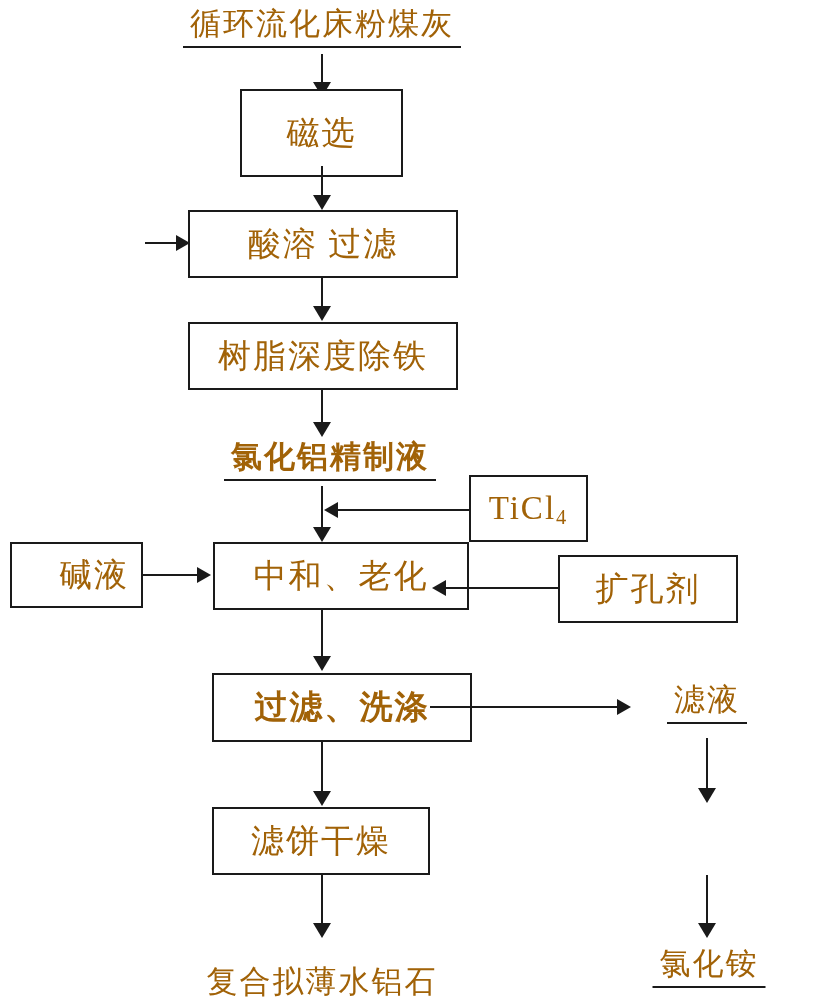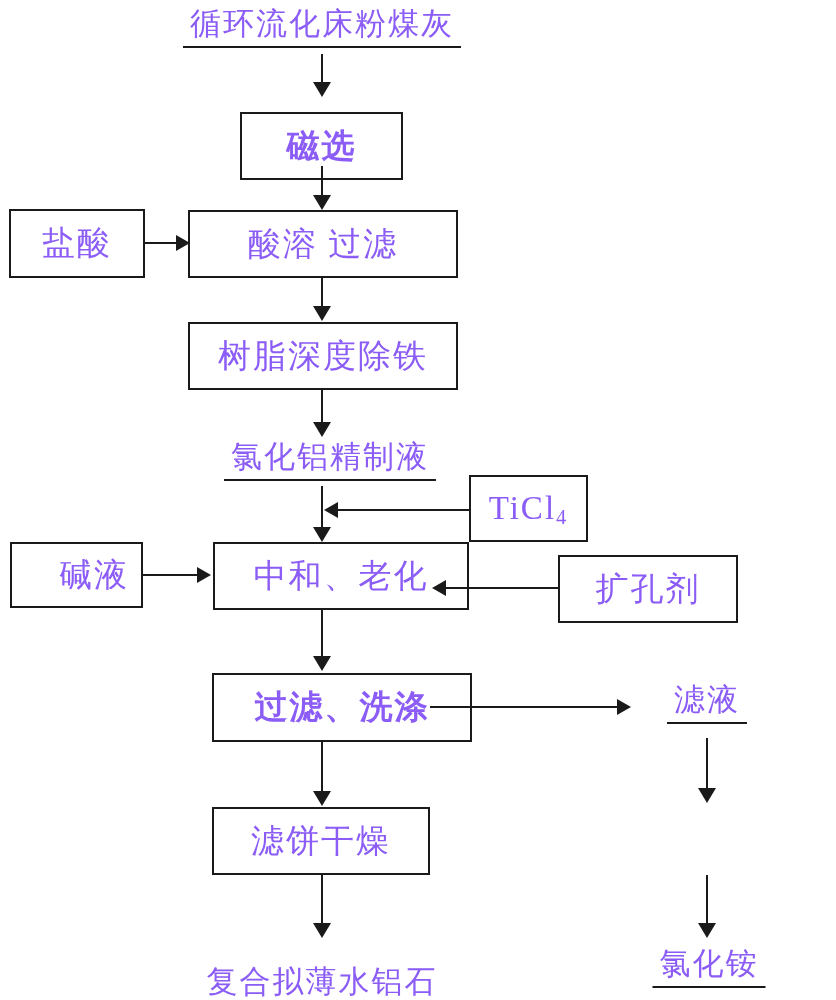--- a/index.html
+++ b/index.html
@@ -6,21 +6,21 @@
     margin: 0;
     padding: 0;
     background: #ffffff;
   }
   .canvas {
     position: relative;
     width: 836px;
     height: 1000px;
     background: #ffffff;
     font-family: "Liberation Serif", "DejaVu Serif", serif;
-    color: #8b5cf6;
+    color: #a16207;
     overflow: hidden;
   }
   .box {
     position: absolute;
     box-sizing: border-box;
     border: 2px solid #1a1a1a;
     background: #ffffff;
     display: flex;
     align-items: center;
     justify-content: center;
@@ -81,49 +81,46 @@
 </head>
 <body>
 
 <div class="canvas">
 
   <div class="flabel" style="left:322px; top:6px;">循环流化床粉煤灰</div>
 
   <div class="vline" style="left:321px; top:54px; height:30px;"></div>
   <div class="ah-down" style="left:313px; top:82px;"></div>
 
-  <div class="box" style="left:240px; top:112px; width:163px; height:68px;font-weight:bold;">
+  <div class="box" style="left:240px; top:89px; width:163px; height:88px;">
     <span class="box-label">磁选</span>
   </div>
 
   <div class="vline" style="left:321px; top:166px; height:30px;"></div>
   <div class="ah-down" style="left:313px; top:195px;"></div>
 
-  <div class="box" style="left:9px; top:209px; width:136px; height:69px;">
-    <span class="box-label">盐酸</span>
-  </div>
 
   <div class="hline" style="left:145px; top:242px; width:32px;"></div>
   <div class="ah-right" style="left:176px; top:235px;"></div>
 
   <div class="box" style="left:188px; top:210px; width:270px; height:68px;">
     <span class="box-label">酸溶 过滤</span>
   </div>
 
   <div class="vline" style="left:321px; top:278px; height:29px;"></div>
   <div class="ah-down" style="left:313px; top:306px;"></div>
 
   <div class="box" style="left:188px; top:322px; width:270px; height:68px;">
     <span class="box-label">树脂深度除铁</span>
   </div>
 
   <div class="vline" style="left:321px; top:390px; height:33px;"></div>
   <div class="ah-down" style="left:313px; top:422px;"></div>
 
-  <div class="flabel" style="left:330px; top:439px;">氯化铝精制液</div>
+  <div class="flabel" style="left:330px; top:439px;font-weight:bold;">氯化铝精制液</div>
 
   <div class="vline" style="left:321px; top:486px; height:42px;"></div>
   <div class="ah-down" style="left:313px; top:527px;"></div>
 
   <div class="box" style="left:469px; top:475px; width:119px; height:67px;">
     <span class="box-label"><span>TiCl</span><span class="sub4">4</span></span>
   </div>
 
   <div class="ah-left" style="left:324px; top:502px;"></div>
   <div class="hline" style="left:338px; top:509px; width:131px;"></div>

